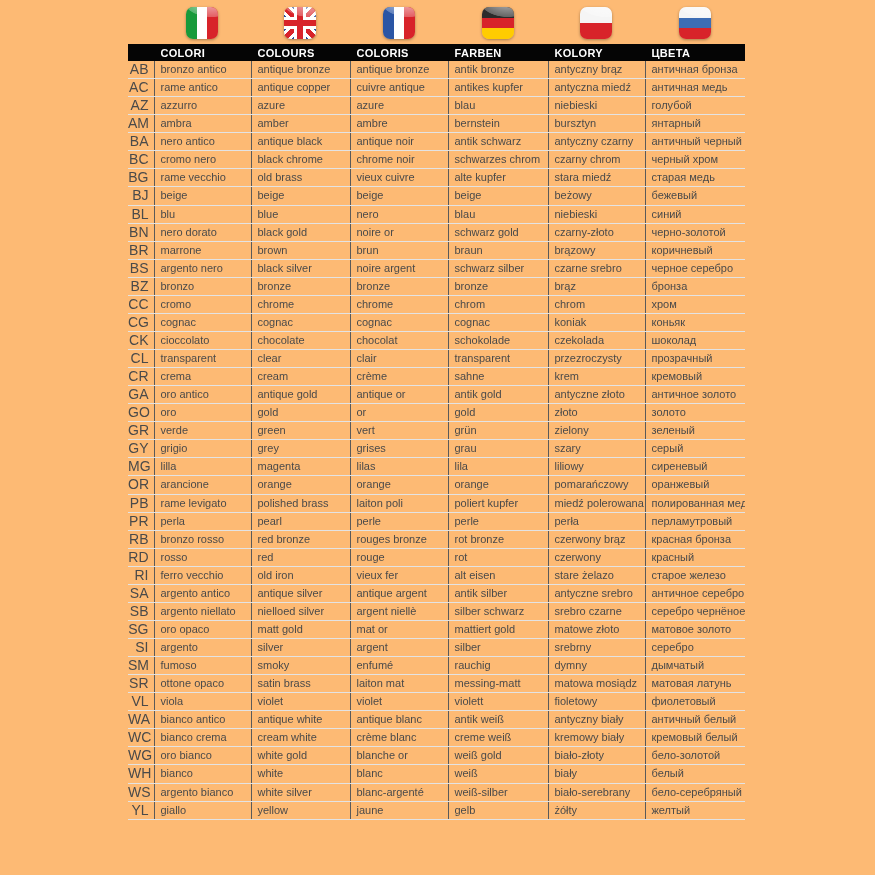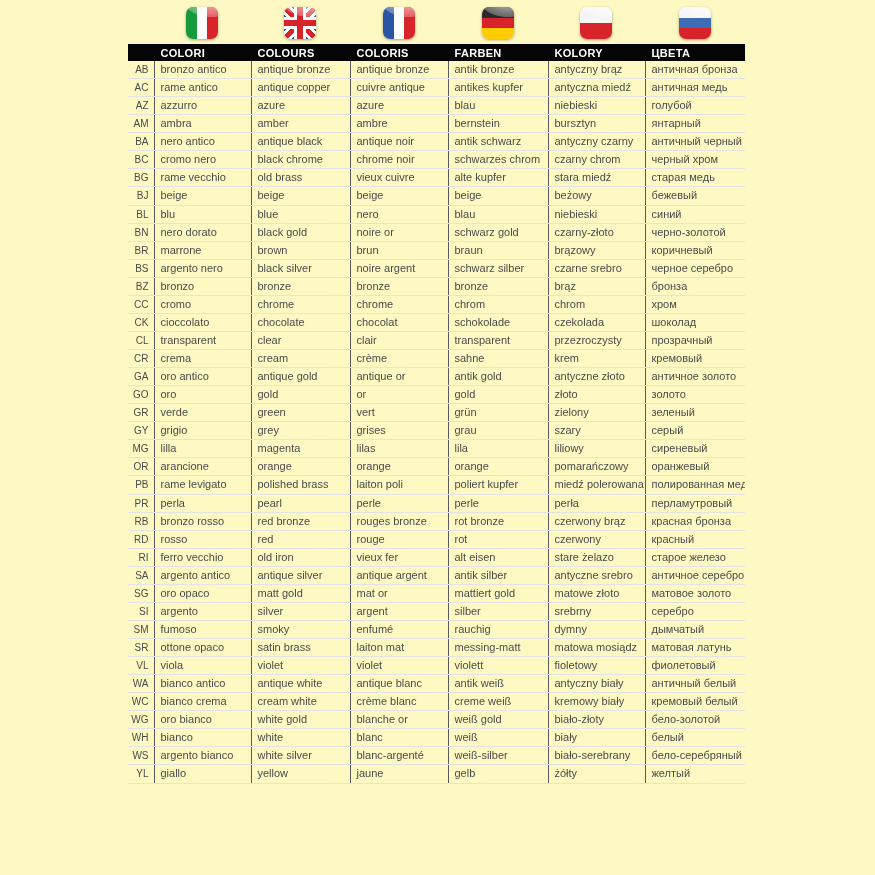--- a/index.html
+++ b/index.html
@@ -1,21 +1,21 @@
 <!DOCTYPE html>
 <html><head>
 <meta charset="utf-8">
 <style>
   html,body{margin:0;padding:0;}
   body{
     width:875px;height:875px;background:#ffffff;
     font-family:"Liberation Sans","DejaVu Sans",sans-serif;
     position:relative;overflow:hidden;
   }
-  .page{position:absolute;inset:0;background:#fef9c3;}
+  .page{position:absolute;inset:0;background:#fdba74;}
 
   
   .flags{position:absolute;top:7px;left:0;width:875px;height:34px;}
   .flag{
     position:absolute;width:32px;height:32px;border-radius:7px;
     overflow:hidden;box-shadow:0 1px 3px rgba(0,0,0,.35);
   }
   .flag::after{
     content:"";position:absolute;inset:0;border-radius:7px;
     background:radial-gradient(ellipse 150% 95% at 80% -25%,
@@ -54,21 +54,21 @@
     color:#ffffff;font-size:11px;font-weight:bold;letter-spacing:.3px;
     white-space:nowrap;overflow:hidden;
   }
   .color-table td{
     height:17.07px;padding:0 0 0 6px;
     color:#4a4a4a;font-size:11px;line-height:17px;
     border-bottom:1px solid #e3e3e3;
     white-space:nowrap;overflow:hidden;
   }
   .color-table td.code-cell{
-    text-align:right;padding:0 5px 0 0;font-size:10px;color:#4a4a4a;
+    text-align:right;padding:0 5px 0 0;font-size:14px;color:#4a4a4a;
   }
   .color-table td.lang-cell{border-left:1px solid #5a5a5a;}
   .color-table th.lang-head{border-left:1px solid #050505;}
 </style>
 </head>
 <body>
 
 <div class="page">
   <div class="flags">
       <div class="flag flag-italy"></div>
@@ -220,20 +220,29 @@
         <tr>
           <td class="code-cell">CC</td>
           <td class="lang-cell">cromo</td>
           <td class="lang-cell">chrome</td>
           <td class="lang-cell">chrome</td>
           <td class="lang-cell">chrom</td>
           <td class="lang-cell">chrom</td>
           <td class="lang-cell">хром</td>
         </tr>
         <tr>
+          <td class="code-cell">CG</td>
+          <td class="lang-cell">cognac</td>
+          <td class="lang-cell">cognac</td>
+          <td class="lang-cell">cognac</td>
+          <td class="lang-cell">cognac</td>
+          <td class="lang-cell">koniak</td>
+          <td class="lang-cell">коньяк</td>
+        </tr>
+        <tr>
           <td class="code-cell">CK</td>
           <td class="lang-cell">cioccolato</td>
           <td class="lang-cell">chocolate</td>
           <td class="lang-cell">chocolat</td>
           <td class="lang-cell">schokolade</td>
           <td class="lang-cell">czekolada</td>
           <td class="lang-cell">шоколад</td>
         </tr>
         <tr>
           <td class="code-cell">CL</td>
@@ -355,20 +364,29 @@
         <tr>
           <td class="code-cell">SA</td>
           <td class="lang-cell">argento antico</td>
           <td class="lang-cell">antique silver</td>
           <td class="lang-cell">antique argent</td>
           <td class="lang-cell">antik silber</td>
           <td class="lang-cell">antyczne srebro</td>
           <td class="lang-cell">античное серебро</td>
         </tr>
         <tr>
+          <td class="code-cell">SB</td>
+          <td class="lang-cell">argento niellato</td>
+          <td class="lang-cell">nielloed silver</td>
+          <td class="lang-cell">argent niellè</td>
+          <td class="lang-cell">silber schwarz</td>
+          <td class="lang-cell">srebro czarne</td>
+          <td class="lang-cell">серебро чернёное</td>
+        </tr>
+        <tr>
           <td class="code-cell">SG</td>
           <td class="lang-cell">oro opaco</td>
           <td class="lang-cell">matt gold</td>
           <td class="lang-cell">mat or</td>
           <td class="lang-cell">mattiert gold</td>
           <td class="lang-cell">matowe złoto</td>
           <td class="lang-cell">матовое золото</td>
         </tr>
         <tr>
           <td class="code-cell">SI</td>

